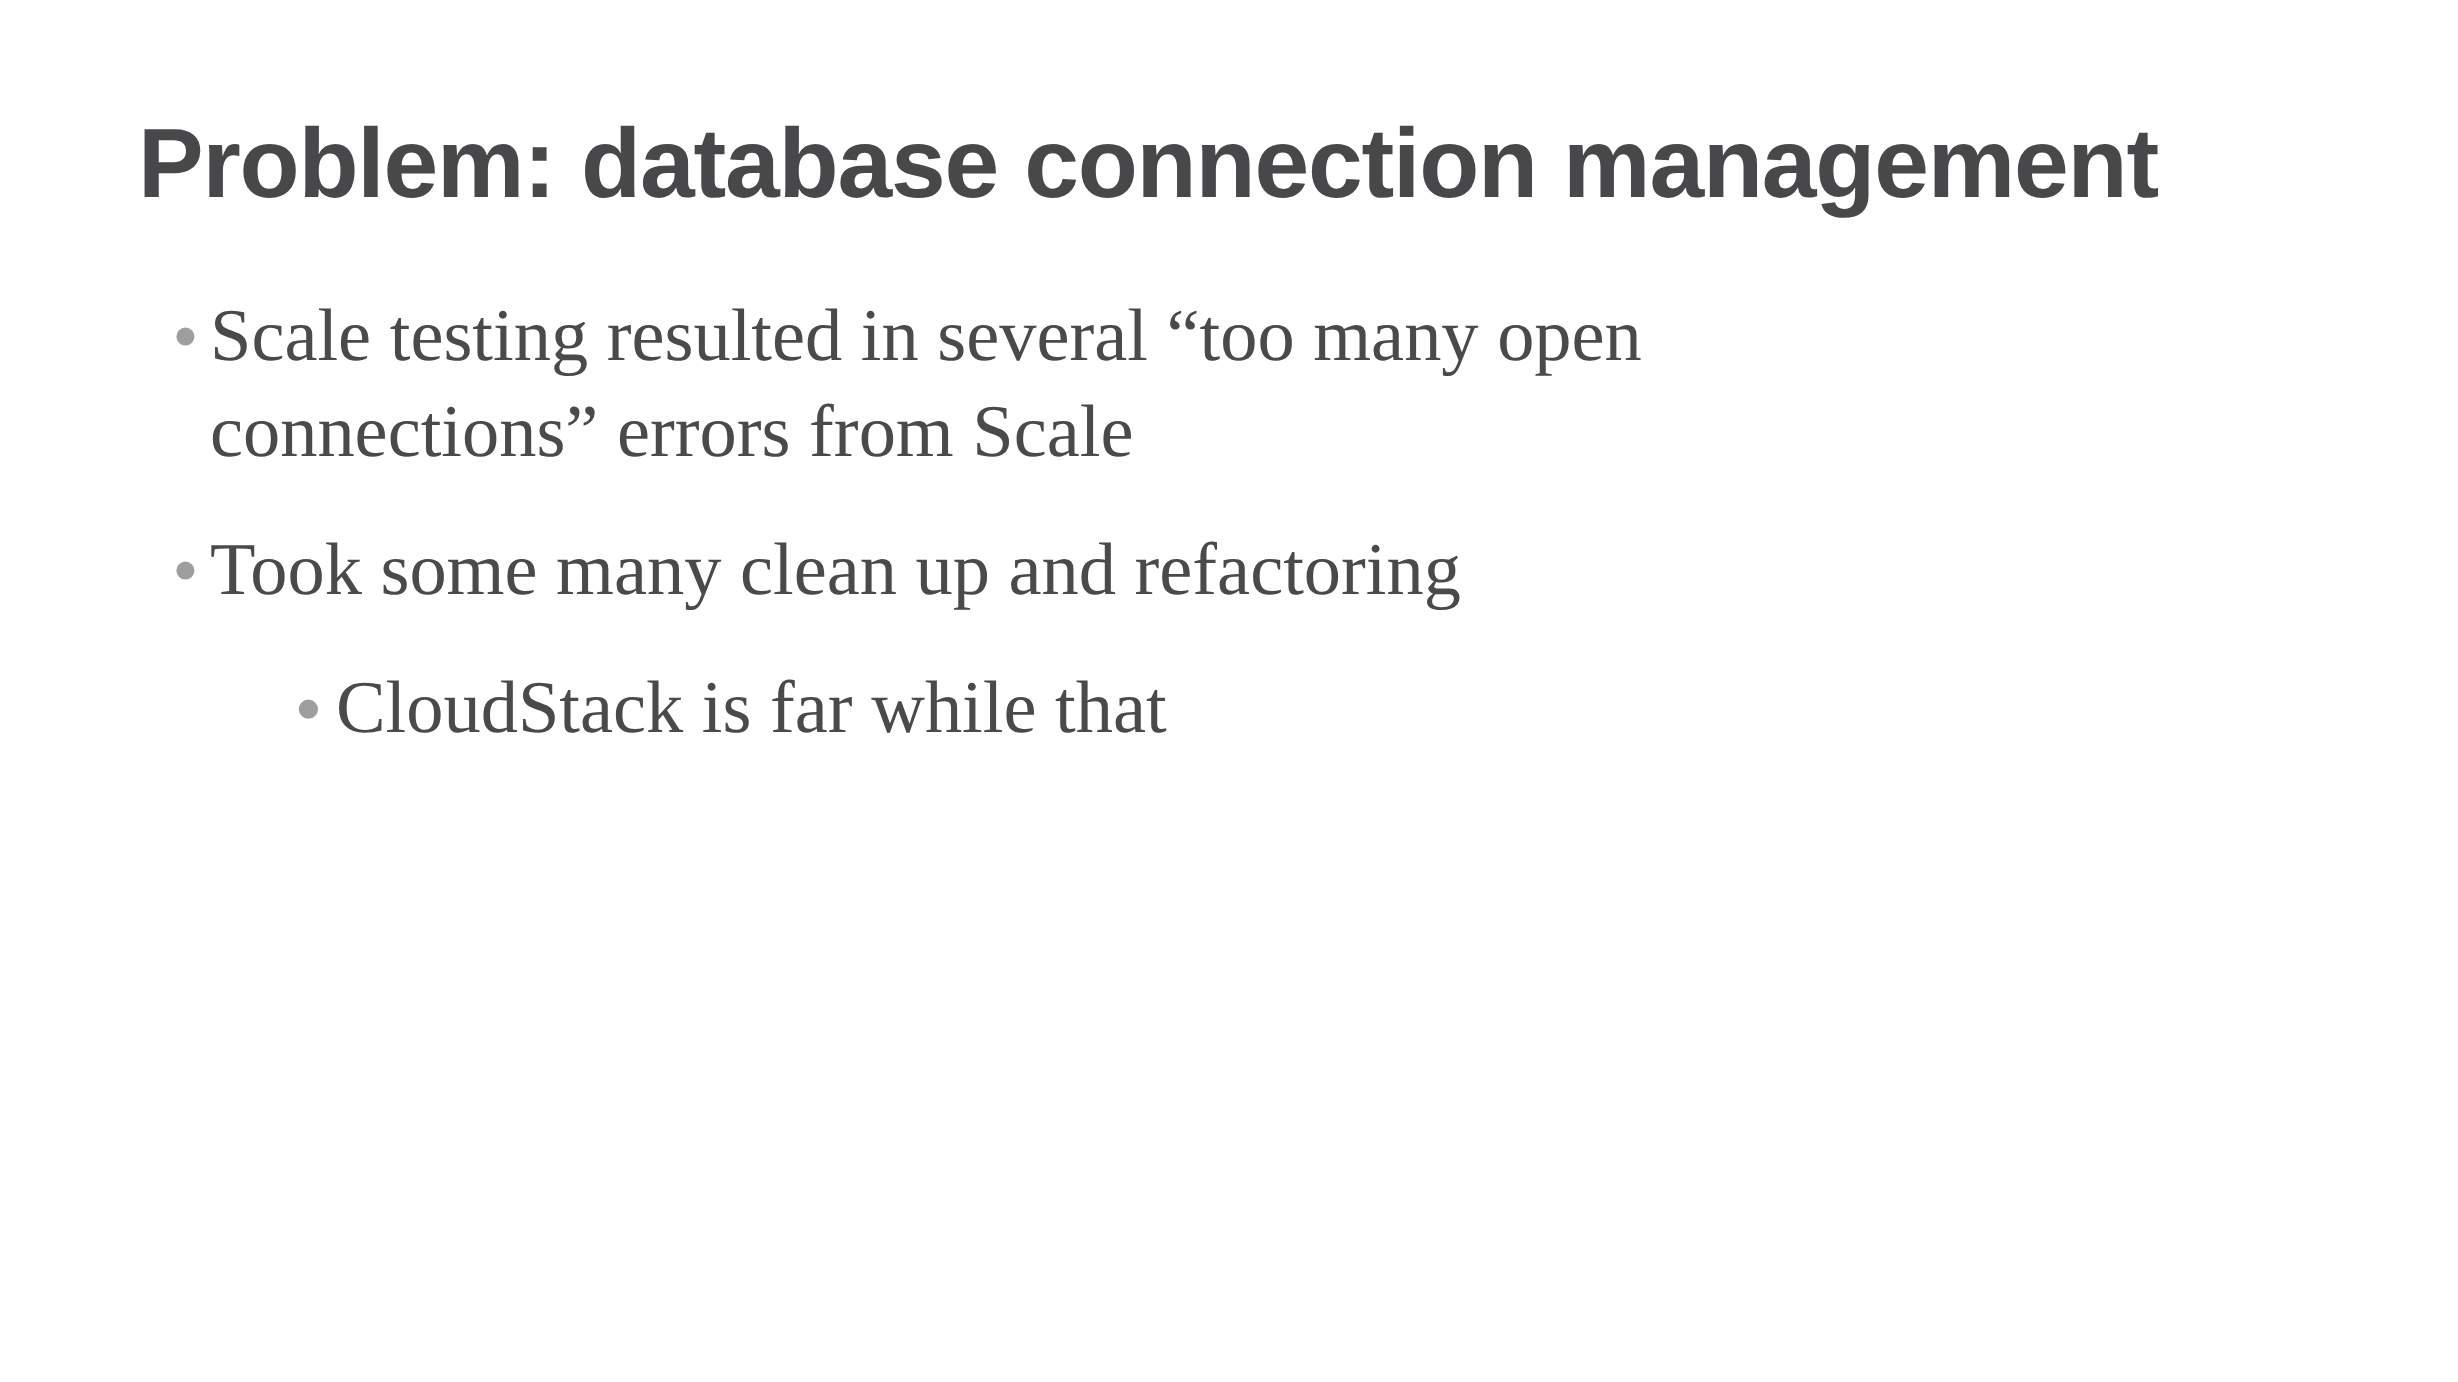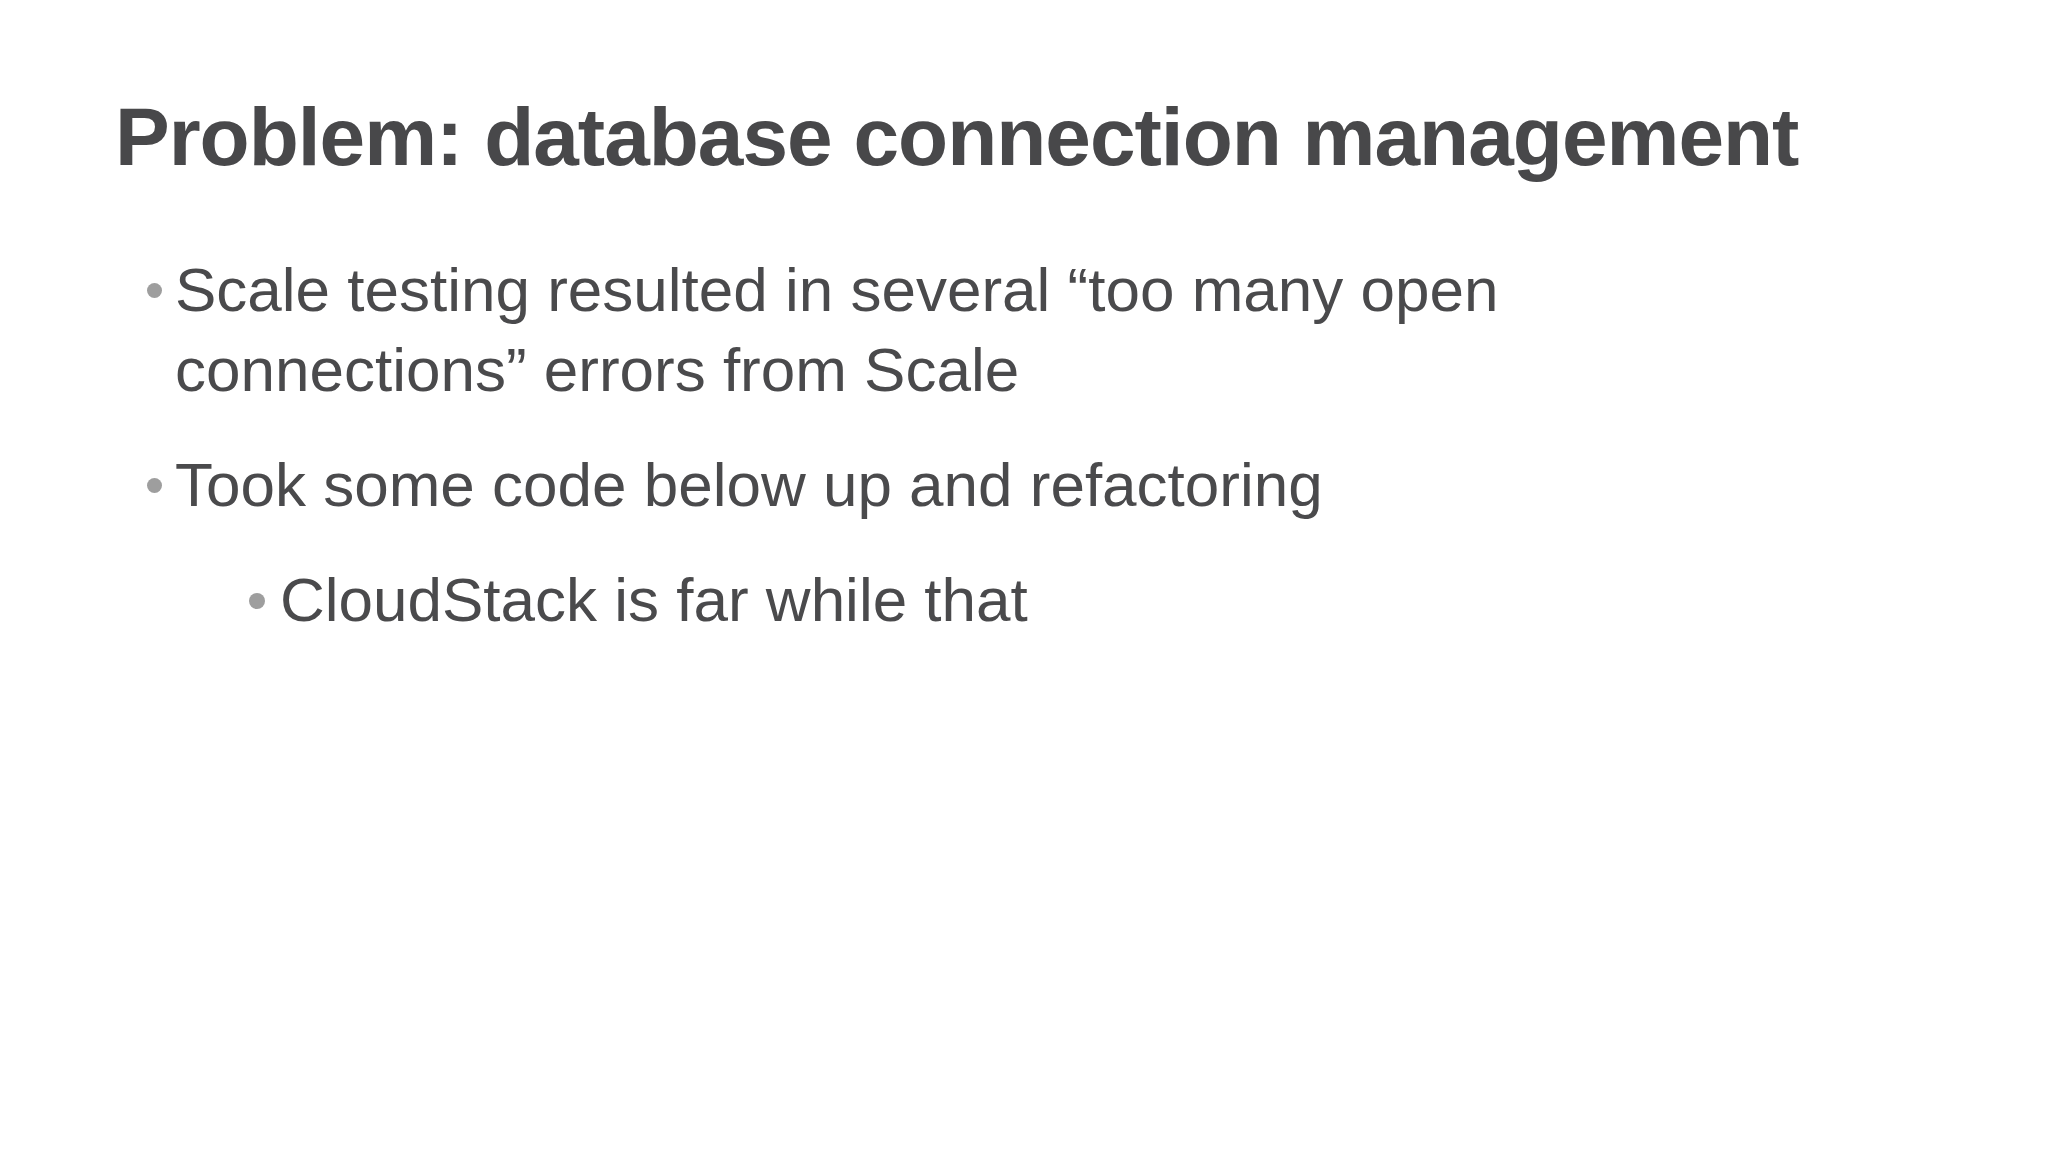--- a/index.html
+++ b/index.html
@@ -21,22 +21,23 @@
     top: 90px;
     font-size: 82px;
     font-weight: 700;
     letter-spacing: -1px;
     color: #48484a;
     white-space: nowrap;
   }
   .bullet-list {
     position: absolute;
     left: 147px;
-    top: 250px;
+    top: 240px;
     width: 1650px;
+    font-family: Liberation Serif, serif;
   }
   .bullet-item {
     display: flex;
     align-items: flex-start;
     margin-bottom: 35px;
     font-size: 62px;
     line-height: 80px;
     color: #4a4a4c;
   }
   .bullet-item.level-2 {
@@ -77,21 +78,21 @@
       <div class="bullet-text">
         <div class="bullet-line">Scale testing resulted in several “too many open</div>
         <div class="bullet-line">connections” errors from Scale</div>
       </div>
     </div>
 
 
     <div class="bullet-item level-1">
       <span class="bullet-dot"></span>
       <div class="bullet-text">
-        <div class="bullet-line">Took some code below up and refactoring</div>
+        <div class="bullet-line">Took some many clean up and refactoring</div>
       </div>
     </div>
 
 
 
     <div class="bullet-item level-2">
       <span class="bullet-dot"></span>
       <div class="bullet-text">
         <div class="bullet-line">CloudStack is far while that</div>
       </div>

